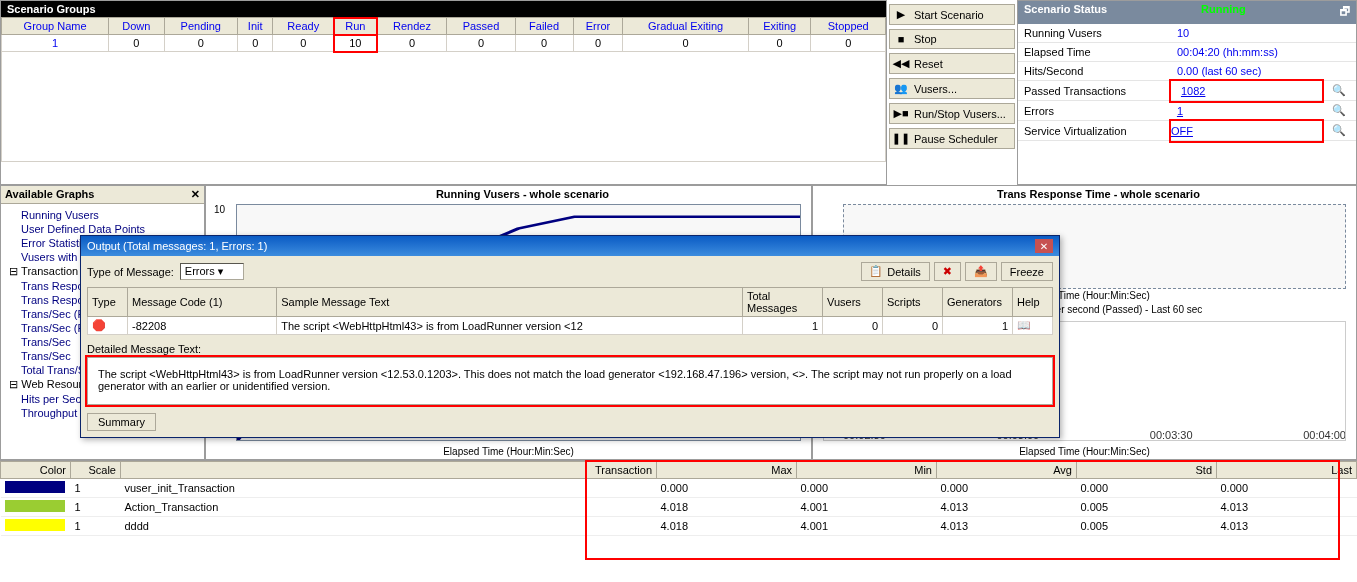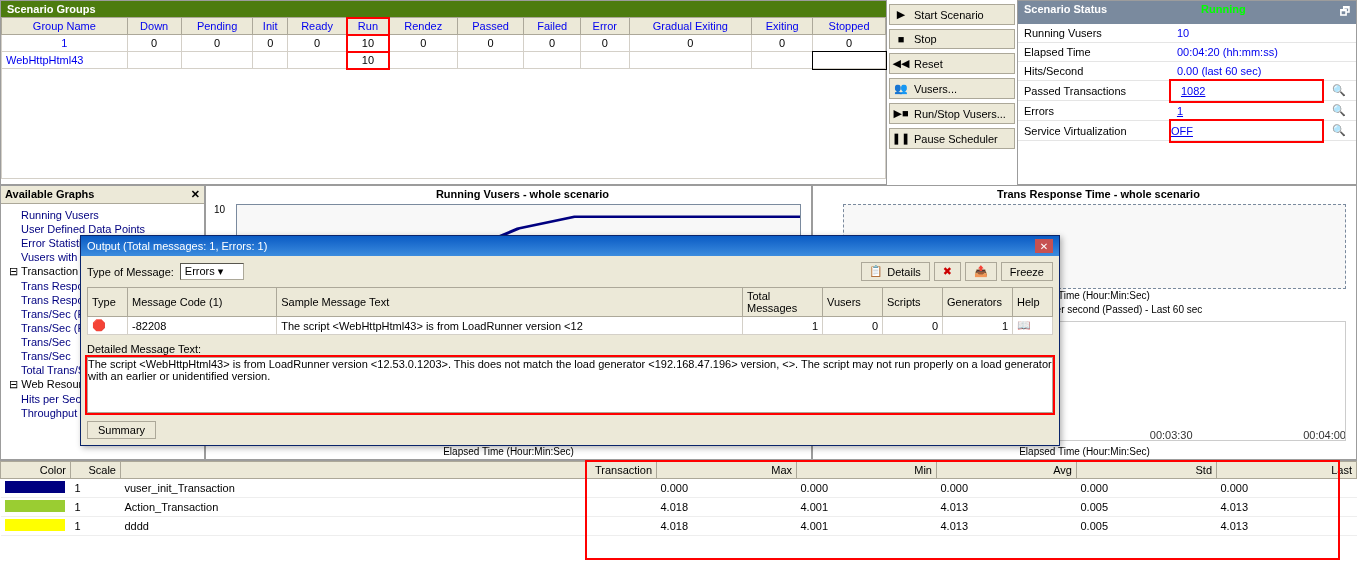--- a/index.html
+++ b/index.html
@@ -2,21 +2,21 @@
 <html><head>
 <meta charset="utf-8">
 <style>
 * { box-sizing: border-box; margin: 0; padding: 0; font-family: Tahoma, sans-serif; font-size: 11px; }
 body { background: #fff; width: 1357px; height: 582px; position: relative; overflow: hidden; }
 table { border-collapse: collapse; }
 
 
 .top { display: flex; height: 185px; }
 .scenario-groups { flex: 1; border: 1px solid #9c9c9c; }
-.sg-title { background: #4d7c0f; color: #fff; padding: 2px 6px; font-weight: bold; }
+.sg-title { background: #000000; color: #fff; padding: 2px 6px; font-weight: bold; }
 .sg-table { width: 100%; }
 .sg-table th { background: #ece9d8; border: 1px solid #aca899; font-weight: normal; color: #0000ee; padding: 2px 4px; cursor: pointer; }
 .sg-table td { border: 1px solid #d4d0c8; padding: 2px 4px; text-align: center; height: 17px; }
 .sg-table .name { color: #0000ee; }
 .sg-table tr:nth-child(1) td { color: #0000ee; }
 .hl-red { outline: 2px solid red; outline-offset: -1px; }
 
 .controls { width: 130px; padding: 4px 2px; }
 .ctrl-btn { display: flex; align-items: center; width: 100%; background: #ece9d8; border: 1px solid #aca899; padding: 3px 4px; margin-bottom: 4px; cursor: pointer; gap: 6px; }
 .ctrl-icon { width: 14px; display: inline-flex; justify-content: center; }
@@ -53,21 +53,21 @@
 .dlg-close { background: #c75151; color: #fff; width: 18px; height: 14px; display: flex; align-items: center; justify-content: center; cursor: pointer; font-size: 10px; }
 .dlg-body { padding: 6px; }
 .dlg-row1 { display: flex; align-items: center; gap: 6px; margin-bottom: 6px; }
 .dlg-select { background: #fff; border: 1px inset #aca899; padding: 1px 20px 1px 4px; cursor: pointer; }
 .dlg-btns { margin-left: auto; display: flex; gap: 4px; }
 .dlg-btn { background: #ece9d8; border: 1px solid #aca899; padding: 2px 8px; cursor: pointer; display: flex; align-items: center; gap: 4px; }
 .dlg-grid { width: 100%; background: #fff; }
 .dlg-grid th { background: #ece9d8; border: 1px solid #aca899; font-weight: normal; padding: 2px 4px; text-align: left; cursor: pointer; }
 .dlg-grid td { border: 1px solid #d4d0c8; padding: 2px 4px; }
 .detail-label { margin-top: 8px; }
-.detail-box { background: #fff; border: 1px solid #aca899; padding: 0; height: 56px; margin-top: 2px; outline: 2px solid red; }
+.detail-box { background: #fff; border: 1px solid #aca899; padding: 10px; height: 48px; margin-top: 2px; outline: 2px solid red; }
 .summary-btn { margin-top: 8px; padding: 2px 10px; background: #ece9d8; border: 1px solid #aca899; cursor: pointer; display: inline-block; }
 
 
 .bottom { height: 110px; border-top: 1px solid #9c9c9c; }
 .bt-table { width: 100%; }
 .bt-table th { background: #ece9d8; border: 1px solid #aca899; font-weight: normal; padding: 2px 4px; text-align: right; cursor: pointer; }
 .bt-table td { padding: 2px 4px; border-bottom: 1px solid #eee; }
 .color-swatch { width: 60px; height: 12px; display: inline-block; }
 
 .xticks { position:absolute; bottom:18px; left:30px; right:10px; display:flex; justify-content:space-between; font-size:9px; color:#333; }
@@ -104,35 +104,20 @@
         <td>0</td>
         <td>0</td>
         <td class="hl-red">10</td>
         <td>0</td>
         <td>0</td>
         <td>0</td>
         <td>0</td>
         <td>0</td>
         <td>0</td>
         <td>0</td>
-      </tr>
-      <tr>
-        <td class="name" style="text-align:left">WebHttpHtml43</td>
-        <td></td>
-            <td></td>
-            <td></td>
-            <td></td>
-        <td class="hl-red">10</td>
-        <td></td>
-            <td></td>
-            <td></td>
-            <td></td>
-            <td></td>
-            <td></td>
-        <td style="outline:1px solid #000"></td>
       </tr>
       <tr>
             <td colspan="13" style="height:110px"></td>
           </tr>
     </tbody>
       </table>
   </div>
 
   <div class="controls">
     <div class="ctrl-btn">

